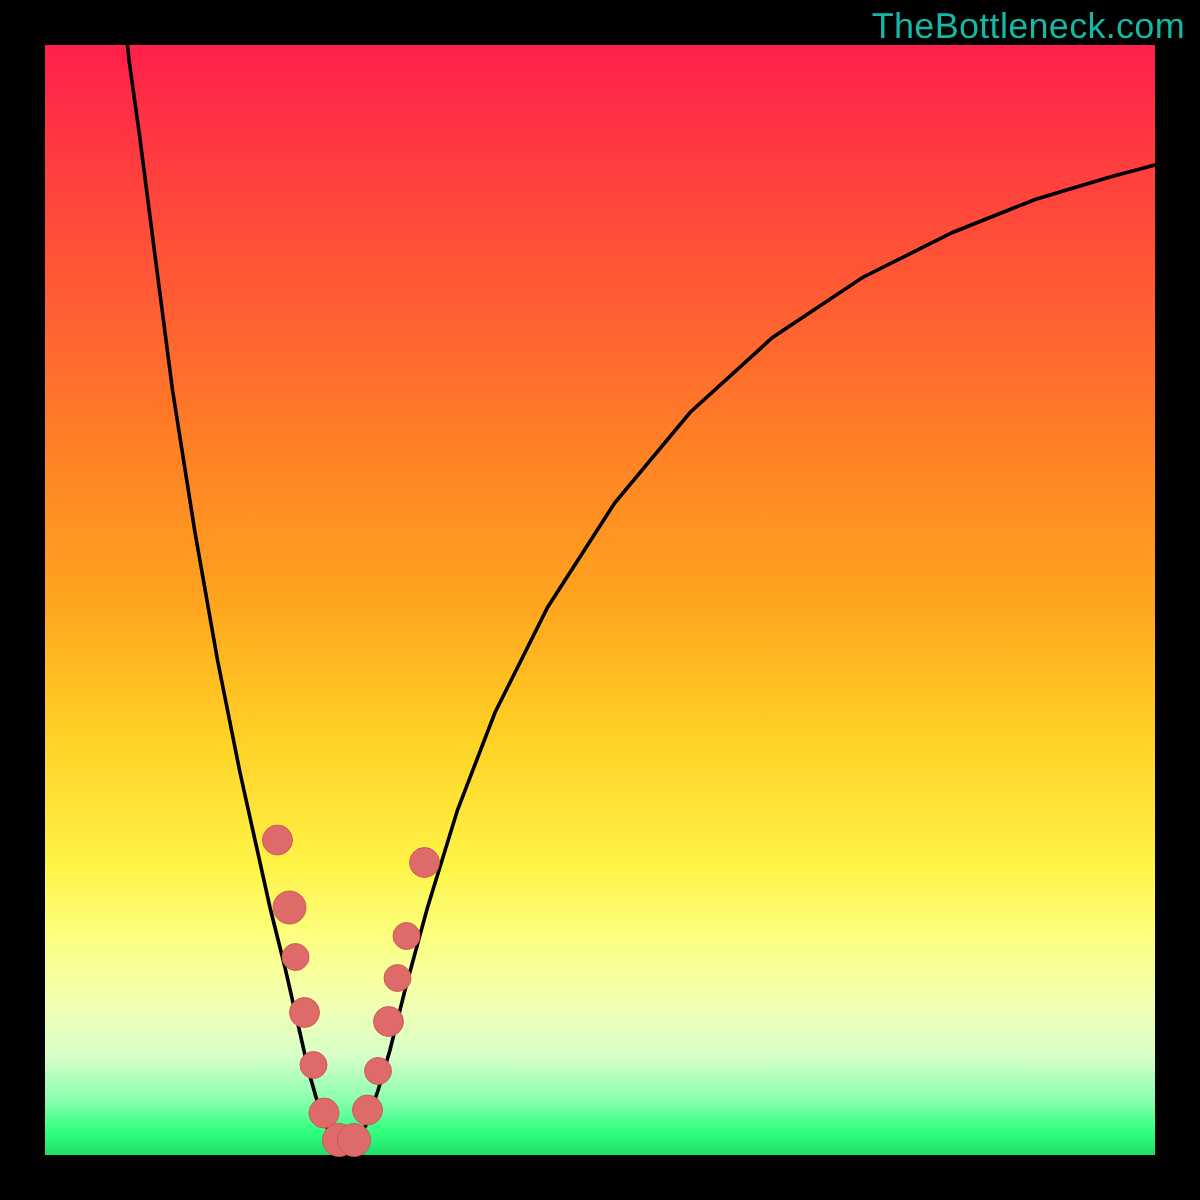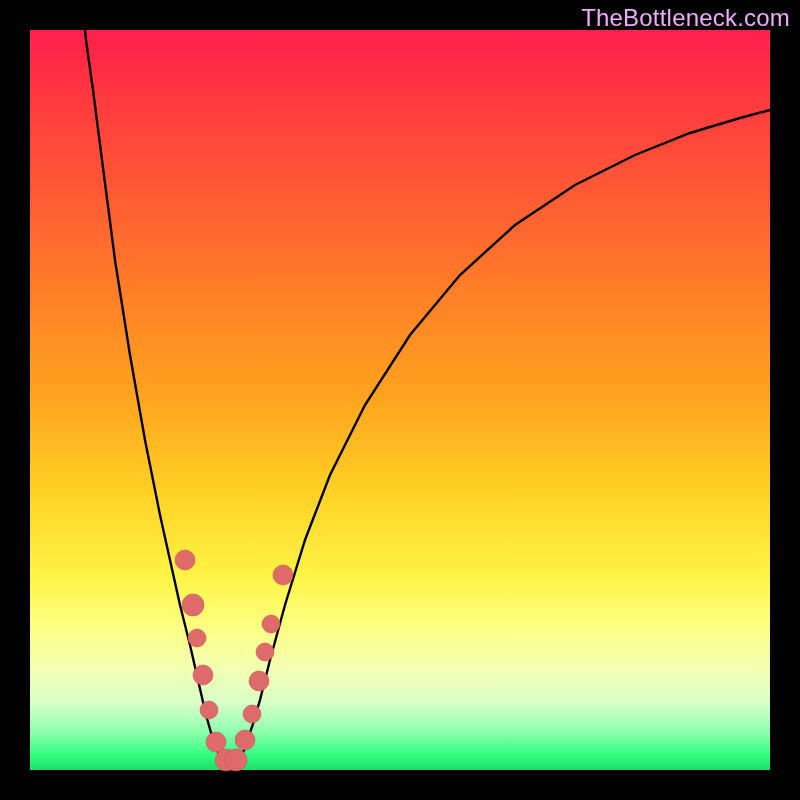--- a/index.html
+++ b/index.html
@@ -39,21 +39,21 @@
       #d8ffc8 91%,
       #8bffad 95%,
       #2fff7e 98%,
       #1dde6a 100%
     );
   }
   .watermark {
     position: absolute;
     top: 4px;
     right: 10px;
-    color: #f0abfc;
+    color: #14b8a6;
     font-size: 24px;
     font-weight: 500;
     letter-spacing: 0.2px;
     z-index: 40;
     user-select: none;
   }
   svg.curve-layer {
     position: absolute;
     left: 0;
     top: 0;

